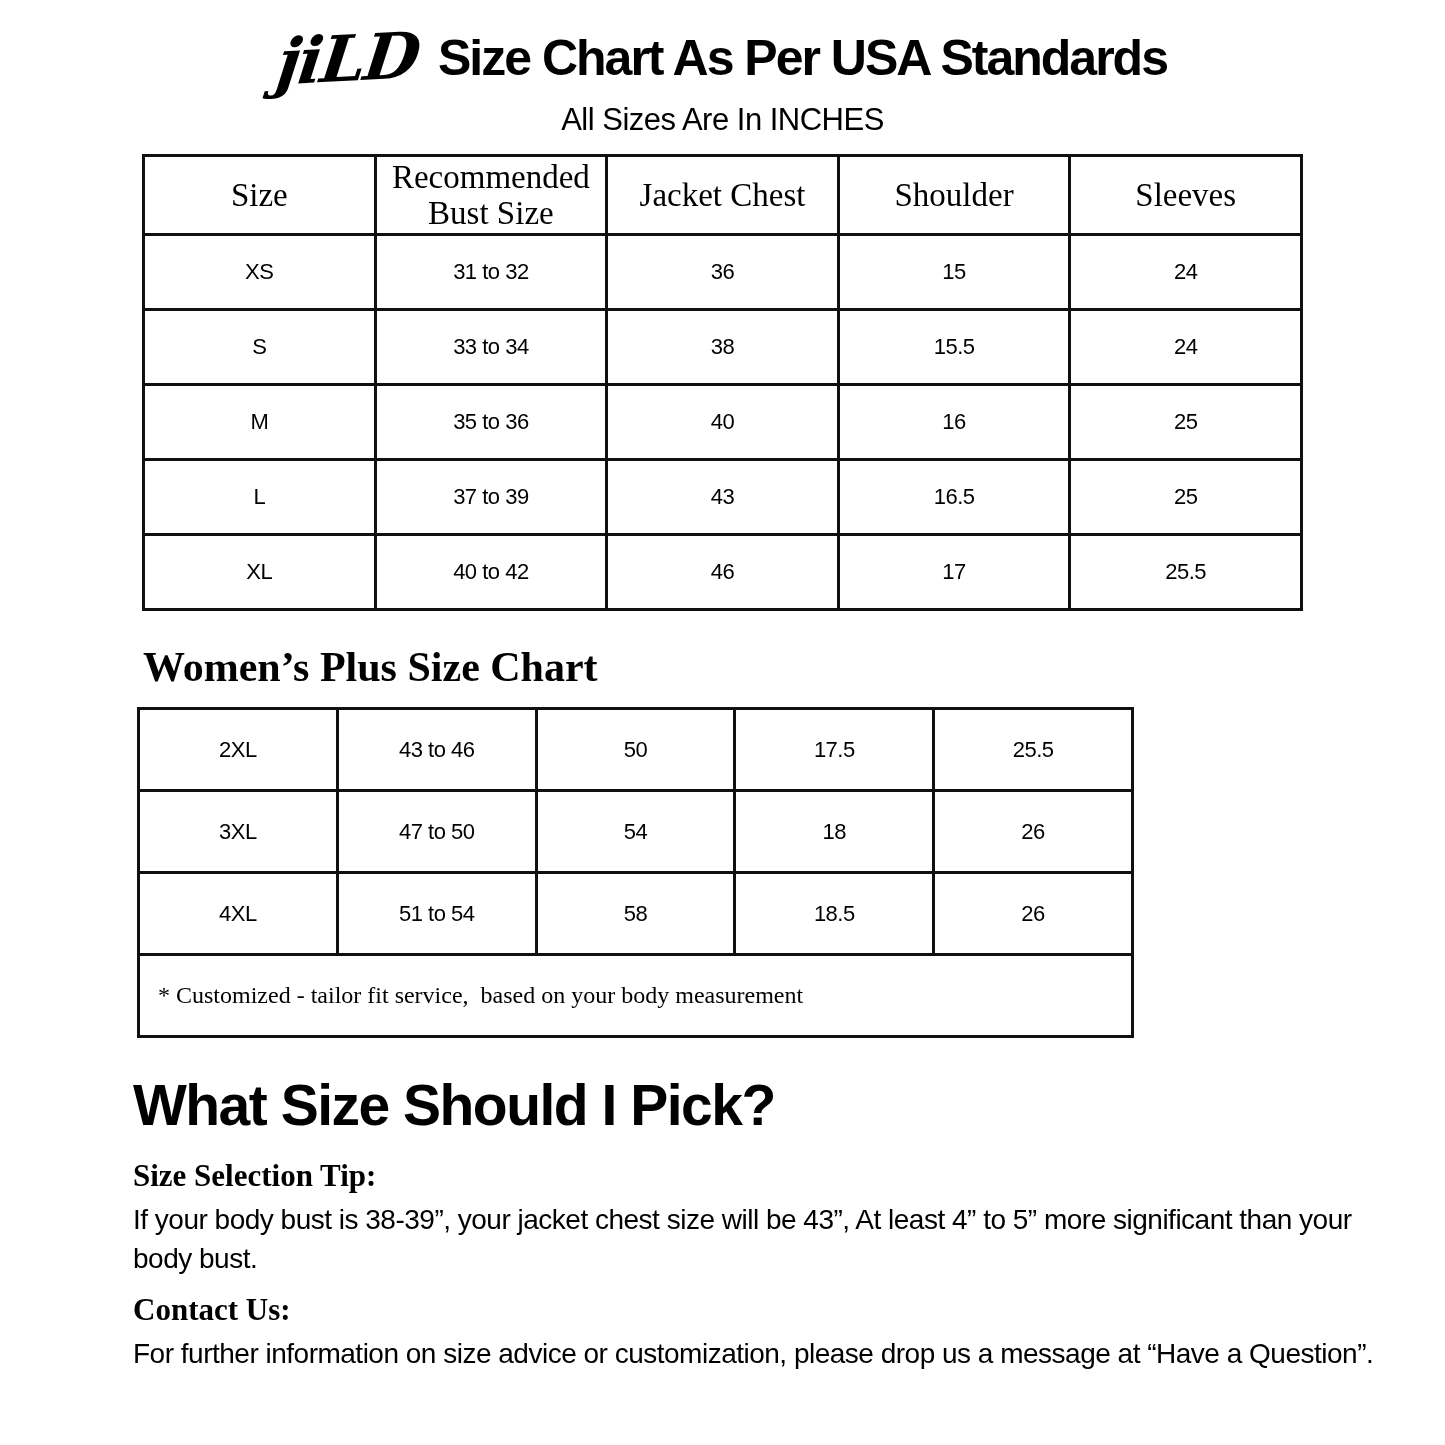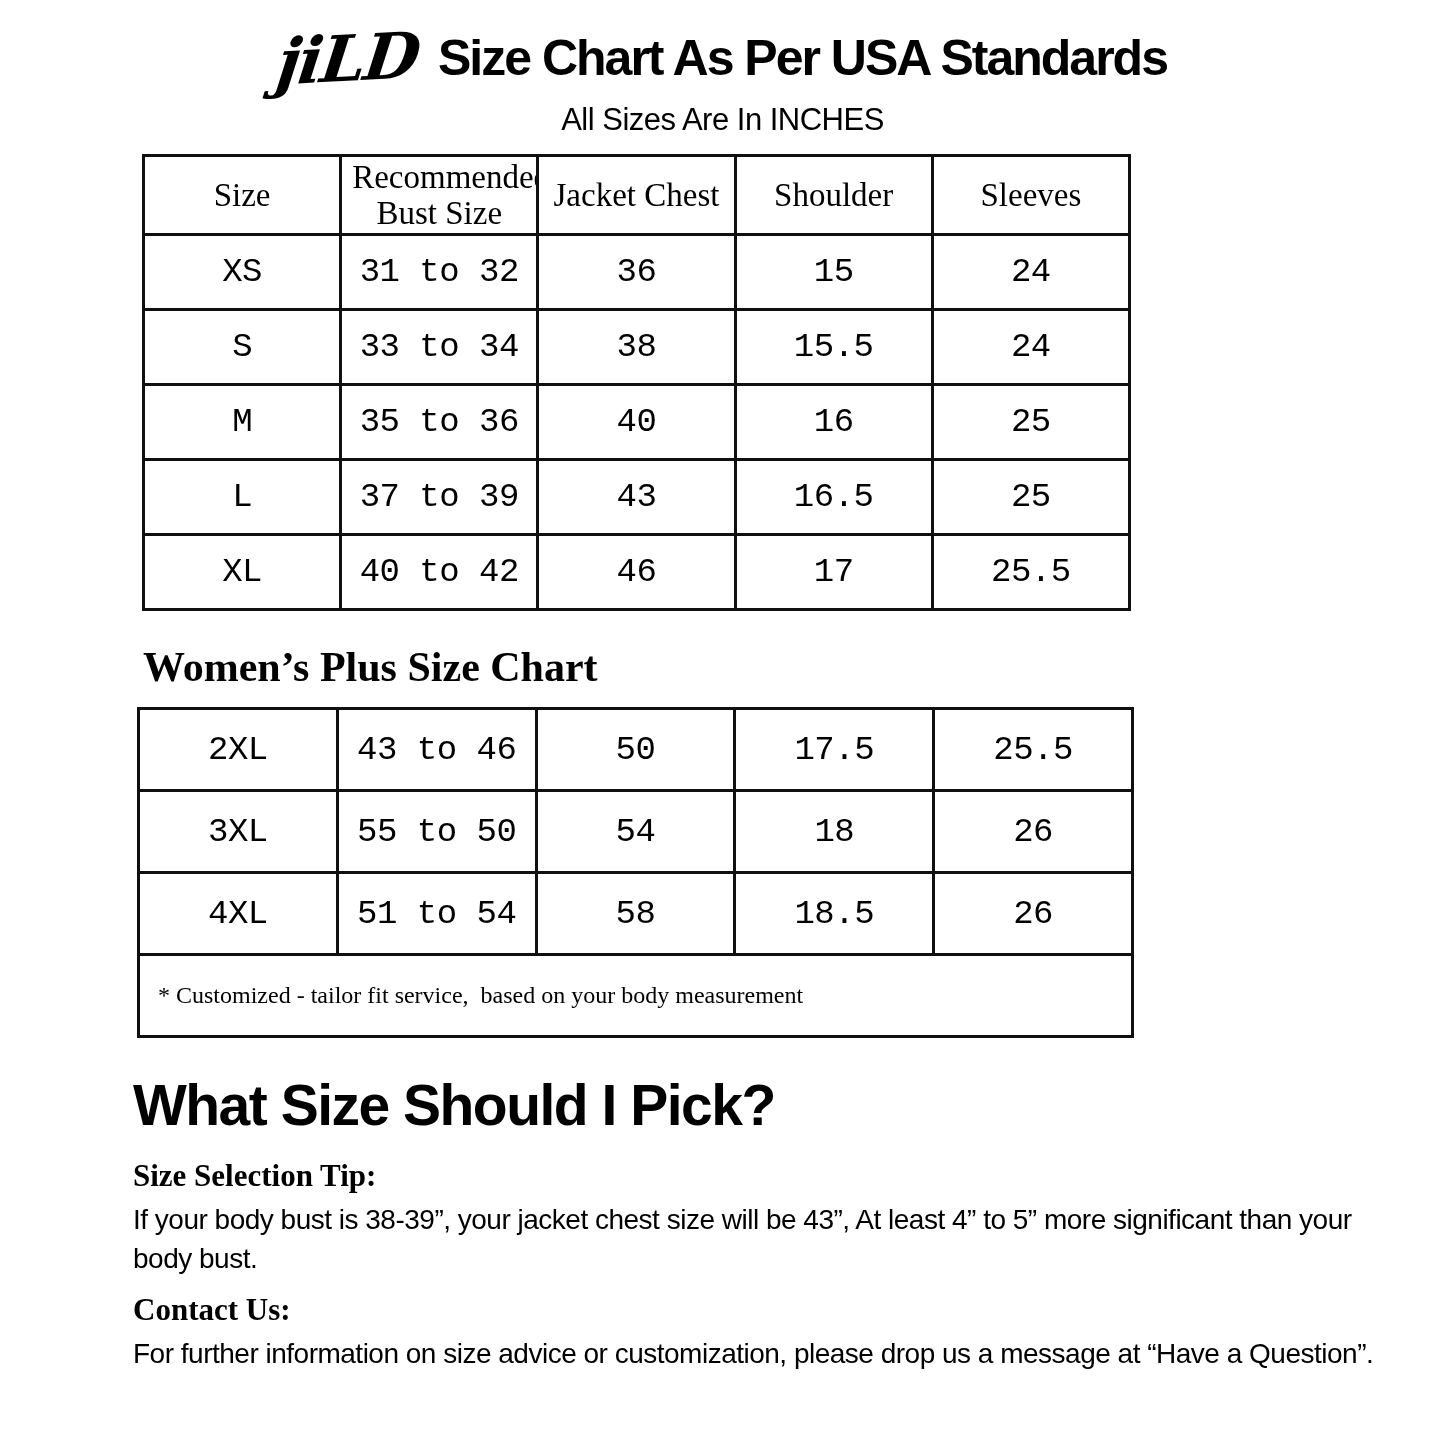--- a/index.html
+++ b/index.html
@@ -55,37 +55,37 @@
     table-layout: fixed;
   }
   td, th {
     border: 3px solid #101010;
     text-align: center;
     vertical-align: middle;
     padding: 0;
     overflow: hidden;
   }
   .main-table {
-    width: 989px;
+    width: 1161px;
     margin: 16px 0 0 142px;
   }
   .main-table th {
     height: 76px;
     font-family: "Liberation Serif", serif;
     font-weight: 400;
     font-size: 33px;
     line-height: 36px;
     padding: 0 10px;
   }
   .main-table td {
     height: 72px;
   }
   .data-cell {
-    font-family: Liberation Mono, monospace;
-    font-size: 34px;
+    font-family: Liberation Sans, sans-serif;
+    font-size: 22px;
     letter-spacing: -0.5px;
   }
 
   .plus-title {
     font-family: "Liberation Serif", serif;
     font-weight: 700;
     font-size: 42px;
     margin: 32px 0 16px 143px;
   }
   .plus-table {
@@ -195,21 +195,21 @@
     <tbody>
       <tr>
         <td class="data-cell">2XL</td>
         <td class="data-cell">43 to 46</td>
         <td class="data-cell">50</td>
         <td class="data-cell">17.5</td>
         <td class="data-cell">25.5</td>
       </tr>
       <tr>
         <td class="data-cell">3XL</td>
-        <td class="data-cell">55 to 50</td>
+        <td class="data-cell">47 to 50</td>
         <td class="data-cell">54</td>
         <td class="data-cell">18</td>
         <td class="data-cell">26</td>
       </tr>
       <tr>
         <td class="data-cell">4XL</td>
         <td class="data-cell">51 to 54</td>
         <td class="data-cell">58</td>
         <td class="data-cell">18.5</td>
         <td class="data-cell">26</td>

